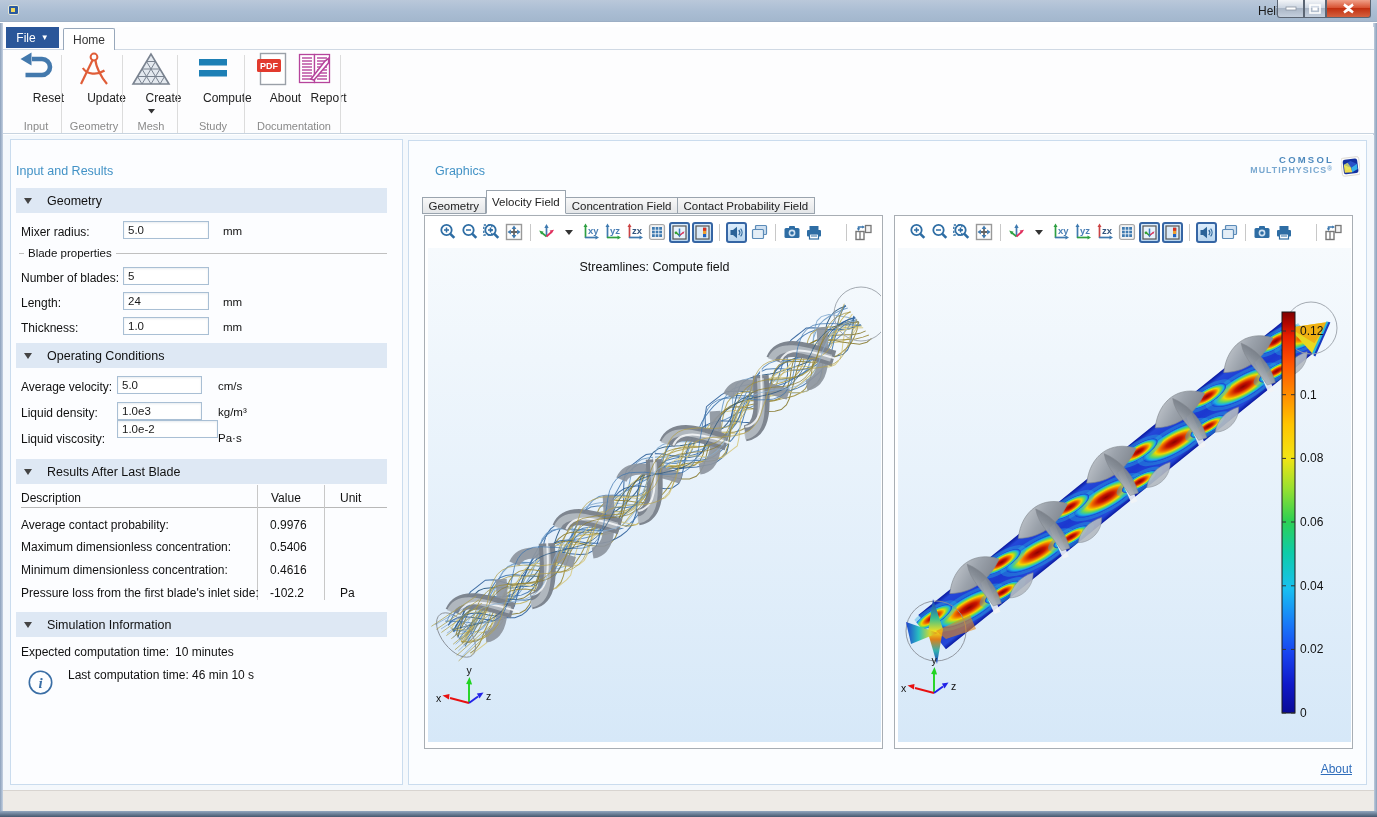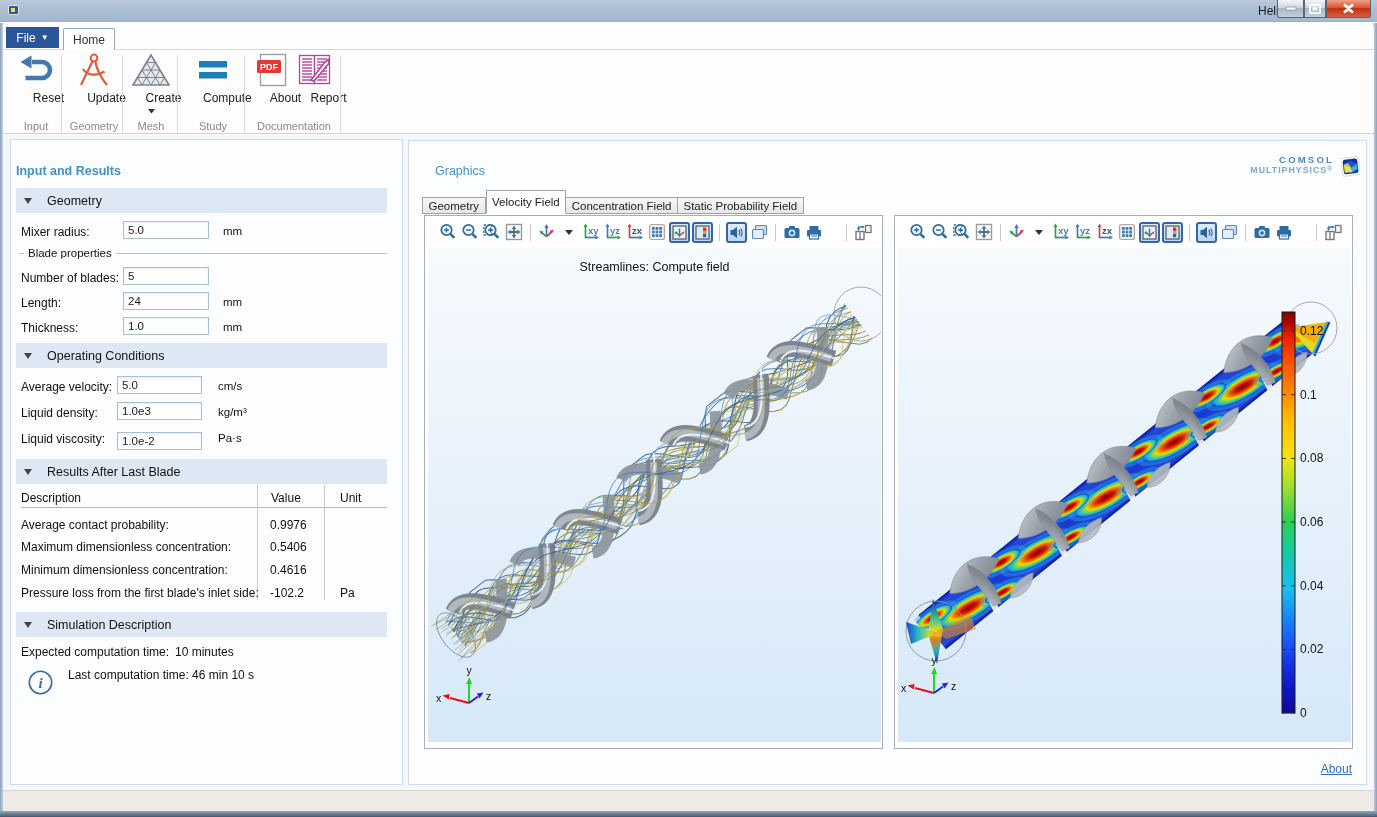--- a/index.html
+++ b/index.html
@@ -13,27 +13,27 @@
 .wbtn.cls{width:45px;background:linear-gradient(#f0a088,#d85434 45%,#c23010 50%,#d4613f);border-radius:0 0 3px 0;}
 .sideL{position:absolute;left:0;top:23px;width:3px;height:794px;background:linear-gradient(90deg,#8ba0bb,#c6d2e2);}
 .sideR{position:absolute;right:0;top:23px;width:4px;height:794px;background:linear-gradient(90deg,#cdd8e6,#8ba0bb);}
 .botbar{position:absolute;left:0;top:811px;width:1377px;height:6px;background:linear-gradient(#93a7c0,#46586f);}
 .ribbon{position:absolute;left:3px;top:27px;width:1371px;height:107px;background:#fdfdfe;border-bottom:1px solid #c8d4e0;}
 .filebtn{position:absolute;left:3px;top:0px;width:53px;height:21px;background:#2a5699;color:#fff;display:flex;align-items:center;justify-content:center;font-size:12px;}
 .filebtn .da{margin-left:5px;font-size:8px;}
 .hometab{position:absolute;left:60px;top:1px;width:52px;height:22px;background:#fff;border:1px solid #98a8bb;border-bottom:none;border-radius:2px 2px 0 0;color:#333;display:flex;align-items:center;justify-content:center;z-index:3;}
 .tabline{position:absolute;left:0;top:22px;width:1371px;height:1px;background:#d0d9e4;}
 .rbtn{position:absolute;top:24px;text-align:center;color:#222;}
-.rbtn .ric{height:37px;display:flex;align-items:center;justify-content:center;}
+.rbtn .ric{height:37px;display:flex;align-items:flex-start;justify-content:center;}
 .rbtn .rlb{margin-top:3px;font-size:12px;padding-left:25px;}
 .rsep{position:absolute;top:28px;width:1px;height:78px;background:#dcdcdc;}
 .glabel{position:absolute;top:93px;font-size:11px;color:#8a8a8a;text-align:center;}
 .main{position:absolute;left:3px;top:135px;width:1371px;height:655px;background:#f4f8fc;}
 .lpanel{position:absolute;left:7px;top:4px;width:393px;height:646px;background:#fcfdff;border:1px solid #cadcee;}
-.ptitle{position:absolute;left:5px;top:24px;color:#4292c6;font-size:12.5px;font-weight:bold;}
+.ptitle{position:absolute;left:5px;top:24px;color:#4292c6;font-size:12.5px;}
 .shdr{position:absolute;left:5px;width:371px;height:25px;background:#dee8f4;display:flex;align-items:center;}
 .shdr .tri{width:0;height:0;border-left:4.5px solid transparent;border-right:4.5px solid transparent;border-top:6px solid #444;margin-left:8px;}
 .shdr .stxt{margin-left:15px;font-size:12.5px;color:#111;}
 .flabel{position:absolute;left:10px;font-size:12px;color:#111;}
 .finput{position:absolute;height:18px;border:1px solid #a9bfd4;background:#fff;font-size:11.5px;padding-left:4px;display:flex;align-items:center;box-shadow:inset 0 1px 2px rgba(60,90,120,0.12);}
 .funit{position:absolute;font-size:11.5px;color:#111;}
 .gline{position:absolute;height:1px;background:#c0c0c0;}
 .gcap{position:absolute;font-size:11.5px;color:#111;background:#fcfdff;padding:0 4px;}
 .vline{position:absolute;width:1px;background:#c8c8c8;}
 .rpanel{position:absolute;left:405px;top:5px;width:959px;height:645px;background:#fbfdff;border:1px solid #cadcee;}
@@ -259,21 +259,21 @@
         <span class="tri"></span>
         <span class="stxt">Operating Conditions</span>
       </div>
       <div class="flabel" style="top:240px">Average velocity:</div>
       <div class="finput" style="left:106px;top:236px;width:85px">5.0</div>
       <div class="funit" style="left:207px;top:240px">cm/s</div>
       <div class="flabel" style="top:266px">Liquid density:</div>
       <div class="finput" style="left:106px;top:262px;width:85px">1.0e3</div>
       <div class="funit" style="left:207px;top:266px">kg/m³</div>
       <div class="flabel" style="top:292px">Liquid viscosity:</div>
-      <div class="finput" style="left:106px;top:292px;width:85px">1.0e-2</div>
+      <div class="finput" style="left:106px;top:280px;width:101px">1.0e-2</div>
       <div class="funit" style="left:207px;top:292px">Pa·s</div>
       <div class="shdr" style="top:319px">
         <span class="tri"></span>
         <span class="stxt">Results After Last Blade</span>
       </div>
       <div class="flabel" style="top:351px">Description</div>
       <div class="flabel" style="left:260px;top:351px">Value</div>
       <div class="flabel" style="left:329px;top:351px">Unit</div>
       <div class="gline" style="left:10px;top:367px;width:366px;background:#b8b8b8"></div>
       <div class="vline" style="left:246px;top:345px;height:115px"></div>
@@ -282,21 +282,21 @@
       <div class="flabel" style="left:259px;top:378px">0.9976</div>
       <div class="flabel" style="top:400px">Maximum dimensionless concentration:</div>
       <div class="flabel" style="left:259px;top:400px">0.5406</div>
       <div class="flabel" style="top:423px">Minimum dimensionless concentration:</div>
       <div class="flabel" style="left:259px;top:423px">0.4616</div>
       <div class="flabel" style="top:446px">Pressure loss from the first blade's inlet side:</div>
       <div class="flabel" style="left:259px;top:446px">-102.2</div>
       <div class="flabel" style="left:329px;top:446px">Pa</div>
       <div class="shdr" style="top:472px">
         <span class="tri"></span>
-        <span class="stxt">Simulation Description</span>
+        <span class="stxt">Simulation Information</span>
       </div>
       <div class="flabel" style="top:505px">Expected computation time:</div>
       <div class="flabel" style="left:164px;top:505px">10 minutes</div>
       <svg style="position:absolute;left:17px;top:530px" width="25" height="25" viewBox="0 0 25 25">
 <circle cx="12.5" cy="12.5" r="11.2" fill="#fdfeff" stroke="#3a6ea5" stroke-width="1.6"></circle>
 <text x="12.5" y="18" text-anchor="middle" font-family="Liberation Serif,serif" font-style="italic" font-weight="bold" font-size="15" fill="#3a6ea5">i</text>
       </svg>
       <div class="flabel" style="left:57px;top:528px">Last computation time: 46 min 10 s</div>
     </div>
 <div class="rpanel">
@@ -312,21 +312,21 @@
 <path d="M3,16 L3,8 L10,12 L10.5,16.5 Z" fill="#f0dc4e"></path>
 <path d="M3,8 L10,5 L16,8.5 L10,12 Z" fill="#2a52c8"></path>
 <path d="M10,12 L16,8.5 L16.2,14 L10.5,16.5 Z" fill="#38b0e8"></path>
 <path d="M3,8 L7,6.5 L10,12 L5,14 Z" fill="#e8e860" opacity="0.75"></path>
 </g>
 </svg></div>
 <div class="gtabs">
 <span class="gtab first">Geometry</span>
         <span class="gtab act">Velocity Field</span>
         <span class="gtab">Concentration Field</span>
-        <span class="gtab">Static Probability Field</span>
+        <span class="gtab">Contact Probability Field</span>
 </div>
 <div class="pane pane1">
 <div class="ptoolbar">
           <span class="tbtn">
             <svg width="18" height="18" viewBox="0 0 18 18">
               <circle cx="7.5" cy="7" r="5.2" fill="none" stroke="#2e6da4" stroke-width="1.8"></circle>
 <line x1="11.3" y1="10.8" x2="15.3" y2="14.8" stroke="#2e6da4" stroke-width="2.6"></line>
               <path d="M7.5,4.5 V9.5 M5,7 H10" stroke="#2e6da4" stroke-width="1.5"></path>
             </svg>
           </span>

